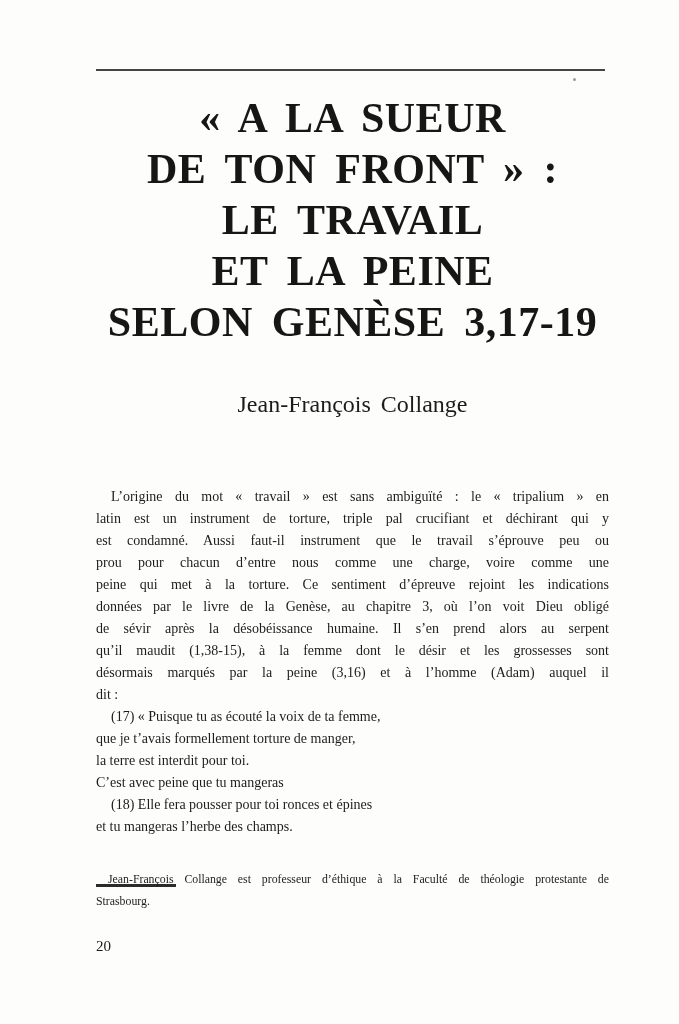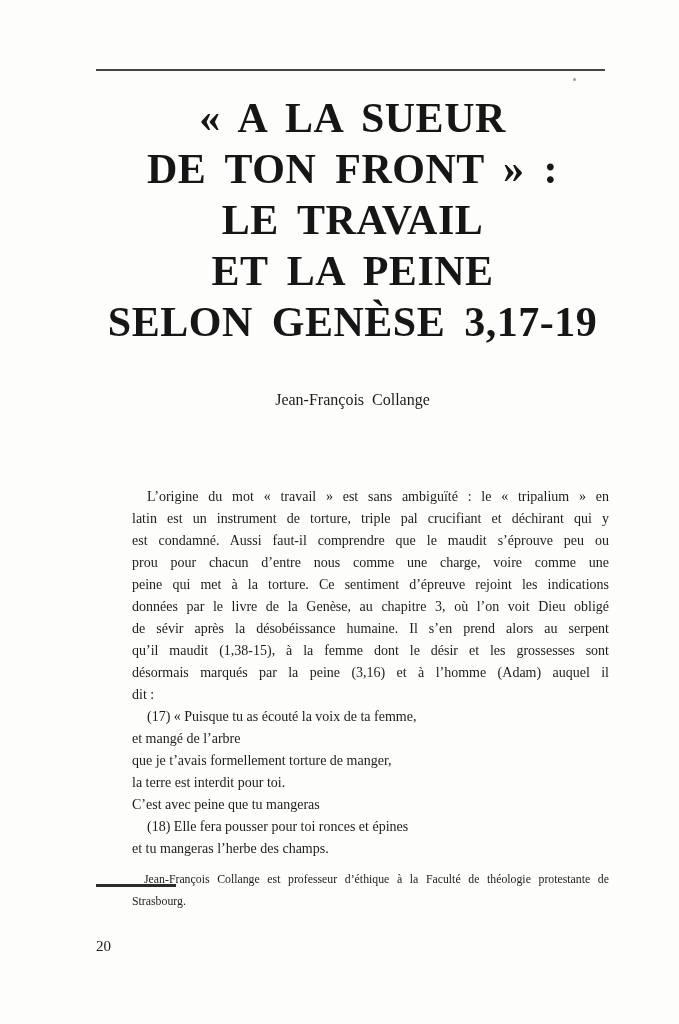--- a/index.html
+++ b/index.html
@@ -22,27 +22,27 @@
   .title{
     position:absolute;left:83px;top:93px;width:539px;margin:0;
     text-align:center;font-weight:bold;
     font-size:42px;line-height:51px;
     letter-spacing:0.5px;word-spacing:8px;
     color:#161616;
   }
   .title .title-line{display:block;}
   .author{
     position:absolute;left:83px;top:391px;width:539px;
-    text-align:center;font-size:16px;word-spacing:4px;
+    text-align:center;font-size:24px;word-spacing:4px;
   }
   .content{
     position:absolute;left:96px;top:486px;width:513px;
     font-size:14px;line-height:22px;
   }
-  .line{min-height:22px;margin-left:36px;}
+  .line{min-height:22px;}
   .just{text-align:justify;text-align-last:justify;}
   .nojust{text-align-last:left;}
   .content .indent{padding-left:15px;}
   .footnote-rule{position:absolute;left:96px;top:884px;width:80px;height:3px;background:#2b2b2b;}
   .footnote{
     position:absolute;left:96px;top:870px;width:513px;
     font-size:11.8px;line-height:19px;
   }
   .footnote .indent{padding-left:12px;}
   .page-number{position:absolute;left:96px;top:938px;font-size:15px;}
@@ -62,32 +62,31 @@
       <span class="title-line">ET LA PEINE</span>
       <span class="title-line">SELON GENÈSE 3,17-19</span>
     </h1>
 
   <div class="author">Jean-François Collange</div>
 
   <div class="content">
     <div>
         <div class="line just indent">L’origine du mot « travail » est sans ambiguïté : le « tripalium » en</div>
         <div class="line just">latin est un instrument de torture, triple pal crucifiant et déchirant qui y</div>
-        <div class="line just">est condamné. Aussi faut-il comprendre que le maudit s’éprouve peu ou</div>
+        <div class="line just">est condamné. Aussi faut-il instrument que le travail s’éprouve peu ou</div>
         <div class="line just">prou pour chacun d’entre nous comme une charge, voire comme une</div>
         <div class="line just">peine qui met à la torture. Ce sentiment d’épreuve rejoint les indications</div>
         <div class="line just">données par le livre de la Genèse, au chapitre 3, où l’on voit Dieu obligé</div>
         <div class="line just">de sévir après la désobéissance humaine. Il s’en prend alors au serpent</div>
         <div class="line just">qu’il maudit (1,38-15), à la femme dont le désir et les grossesses sont</div>
         <div class="line just">désormais marqués par la peine (3,16) et à l’homme (Adam) auquel il</div>
         <div class="line just nojust">dit :</div>
       </div>
     <div>
         <div class="line indent">(17) « Puisque tu as écouté la voix de ta femme,</div>
-        <div class="line">et mangé de l’arbre</div>
         <div class="line">que je t’avais formellement torture de manger,</div>
         <div class="line">la terre est interdit pour toi.</div>
         <div class="line">C’est avec peine que tu mangeras</div>
         <div class="line indent">(18) Elle fera pousser pour toi ronces et épines</div>
         <div class="line">et tu mangeras l’herbe des champs.</div>
       </div>
   </div>
 
   <div class="footnote-rule"></div>
 

